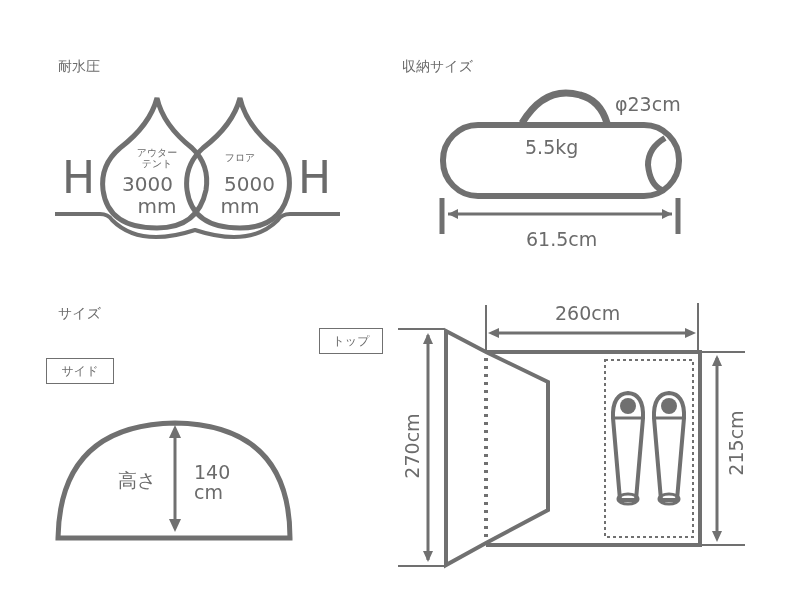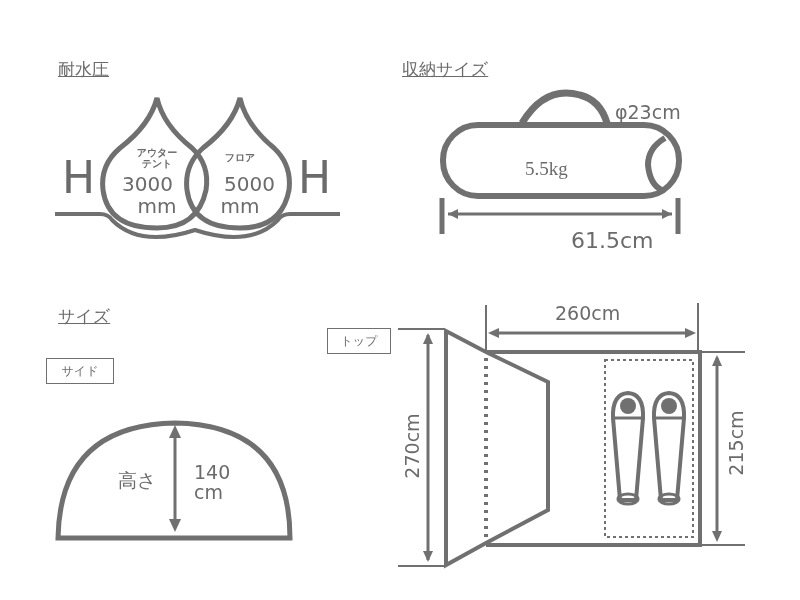--- a/index.html
+++ b/index.html
@@ -1,22 +1,22 @@
 <!DOCTYPE html>
 <html><head>
 <meta charset="utf-8">
 <style>
   html,body{margin:0;padding:0;background:#fff;}
   body{width:800px;height:600px;position:relative;overflow:hidden;font-family:"DejaVu Sans","Liberation Sans",sans-serif;color:#6b6b6b;}
   svg{position:absolute;left:0;top:0;}
   .lbl{position:absolute;white-space:nowrap;color:#6b6b6b;}
-  .title{font-size:17px;text-decoration:underline;}
+  .title{font-size:14px;}
   .tag{position:absolute;border:1.5px solid #707070;font-size:12px;text-align:center;line-height:24px;height:24px;background:#fff;}
   .num{font-size:20px;}
-  .small{font-size:10px;line-height:11px;text-align:center;font-weight:bold;}
+  .small{font-size:10px;line-height:11px;text-align:center;}
   .vert{transform:rotate(-90deg);transform-origin:center;}
 </style>
 </head>
 <body>
 
 <svg width="800" height="600" viewBox="0 0 800 600">
   <g fill="none" stroke="#707070" stroke-width="5" stroke-linecap="butt">
 
     <path d="M55,214 L100,214 Q108,214 112,220 Q140,248 195,230 Q250,248 278,220 Q282,214 290,214 L340,214" stroke-width="4"></path>
 
@@ -85,28 +85,28 @@
   <div>テント</div>
 </div>
 <div class="lbl num" style="left:122px;top:172px;width:70px;">3000</div>
 <div class="lbl num" style="left:122px;top:194px;width:70px;text-align:center;">mm</div>
 
 <div class="lbl small" style="left:210px;top:152px;width:60px;">フロア</div>
 <div class="lbl num" style="left:205px;top:172px;width:70px;text-align:right;">5000</div>
 <div class="lbl num" style="left:205px;top:194px;width:70px;text-align:center;">mm</div>
 
 <div class="lbl title" style="left:402px;top:58px;text-align:right;">収納サイズ</div>
-<div class="lbl" style="left:615px;top:93px;font-size:19px;margin-top:8px;">φ23cm</div>
-<div class="lbl" style="left:525px;top:158px;font-size:19px;font-family:Liberation Serif, serif;">5.5kg</div>
-<div class="lbl" style="left:526px;top:228px;font-size:22px;margin-left:45px;">61.5cm</div>
+<div class="lbl" style="left:615px;top:93px;font-size:19px;">φ23cm</div>
+<div class="lbl" style="left:525px;top:136px;font-size:19px;">5.5kg</div>
+<div class="lbl" style="left:526px;top:228px;font-size:19px;">61.5cm</div>
 
 <div class="lbl title" style="left:58px;top:305px;">サイズ</div>
 <div class="tag" style="left:46px;top:358px;width:66px;">サイド</div>
 <div class="lbl" style="left:118px;top:468px;font-size:19px;">高さ</div>
 <div class="lbl" style="left:194px;top:462px;font-size:19px;line-height:20px;">
   <div>140</div>
   <div>cm</div>
 </div>
 
-<div class="tag" style="left:319px;top:328px;width:62px;margin-left:8px;">トップ</div>
+<div class="tag" style="left:319px;top:328px;width:62px;">トップ</div>
 <div class="lbl" style="left:555px;top:302px;font-size:19px;">260cm</div>
 <div class="lbl vert" style="left:372px;top:435px;font-size:19px;width:80px;text-align:center;">270cm</div>
 <div class="lbl vert" style="left:696px;top:432px;font-size:19px;width:80px;text-align:center;">215cm</div>
 
 </body></html>

